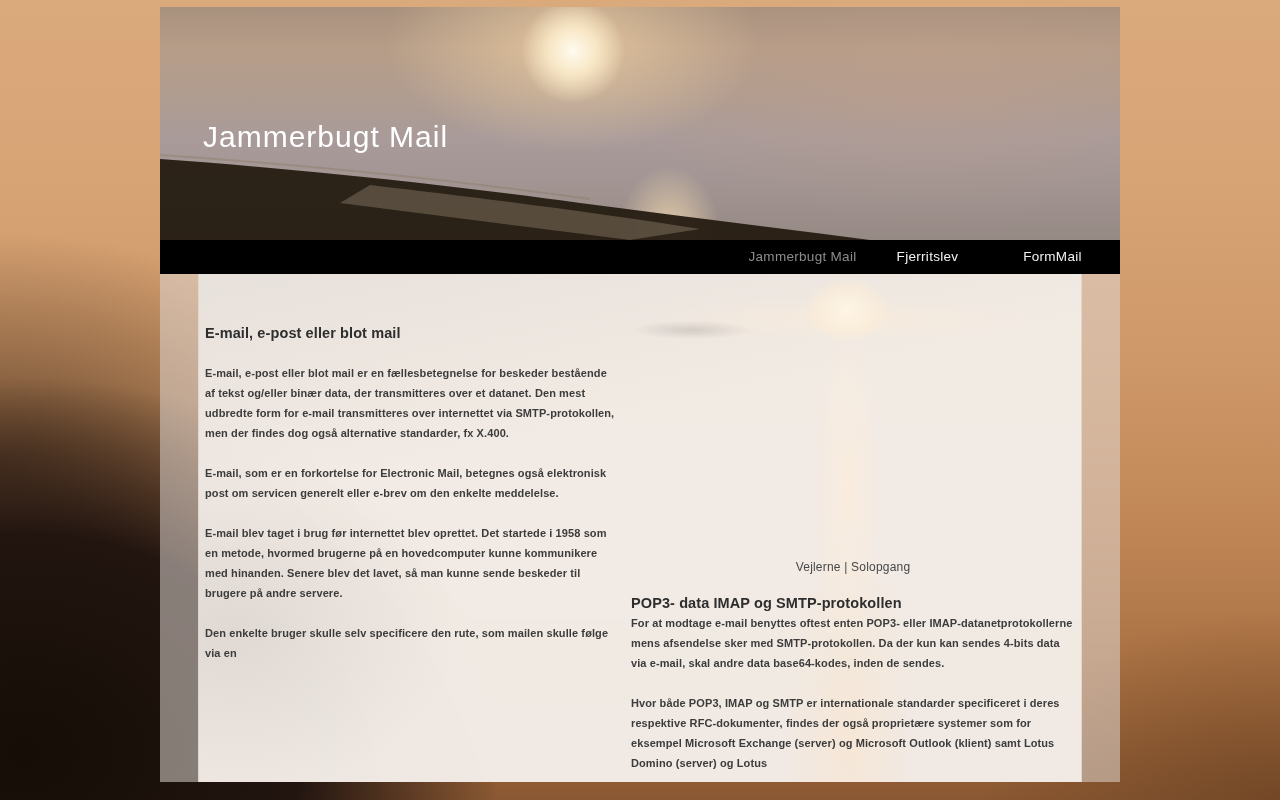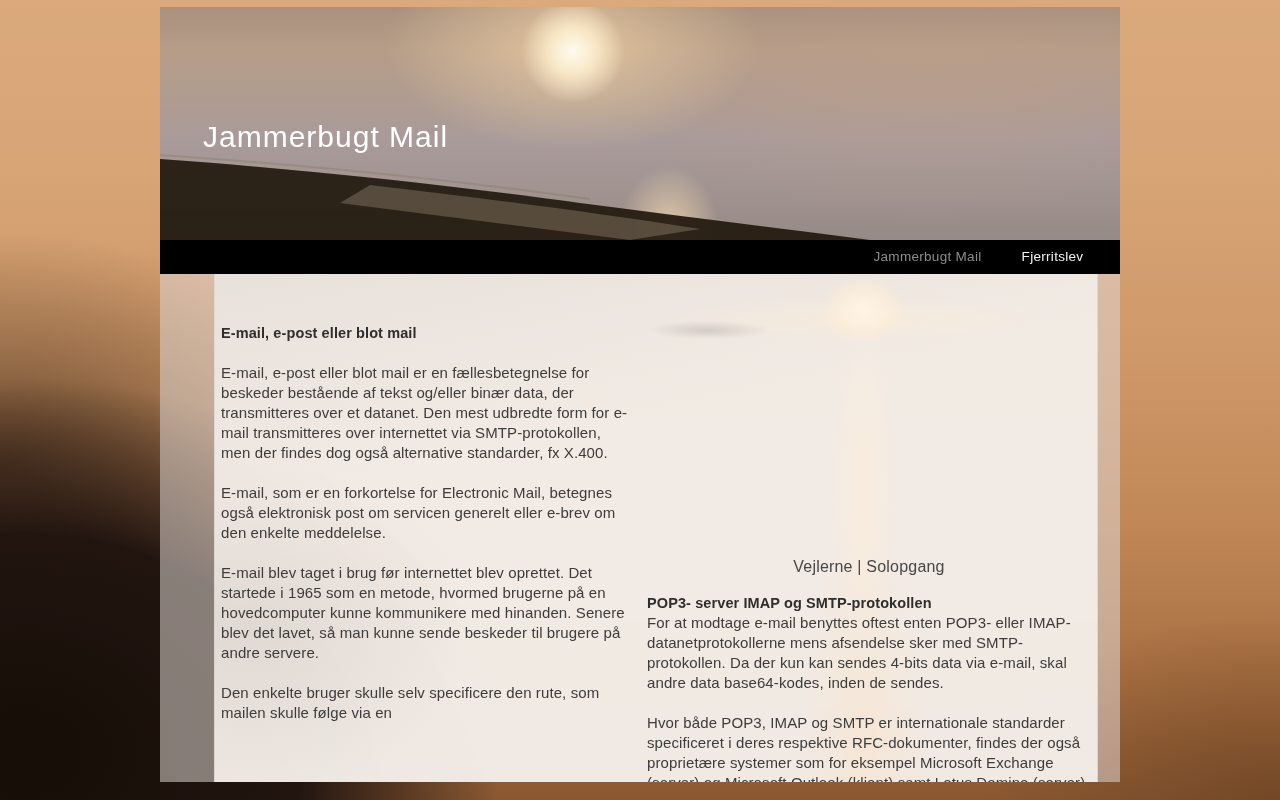--- a/index.html
+++ b/index.html
@@ -45,21 +45,21 @@
     display: flex; justify-content: flex-end; align-items: center; padding-right: 5px;
     list-style: none;
   }
   .nav li {
     width: 125px; text-align: center; font-size: 13.5px; color: #f2f2f2;
     letter-spacing: 0.3px; cursor: pointer; line-height: 34px;
   }
   .nav li.active { color: #8d8d8d; }
 
   
-  .content { position: relative; width: 776px; height: 508px; padding: 0 38px; margin-left: 16px; }
+  .content { position: relative; width: 776px; height: 508px; padding: 0 38px; }
   .content-inner {
     position: relative; width: 884px; height: 508px;
     background-color: rgba(243,237,232,0.95);
     border-left: 1px solid rgba(110,100,92,0.14);
     border-right: 1px solid rgba(110,100,92,0.14);
     overflow: hidden;
   }
   
   .content-inner::before {
     content: ""; position: absolute; inset: 0; pointer-events: none;
@@ -76,28 +76,28 @@
 
   .col-left { width: 412px; padding-top: 49px; }
   .col-right { flex: 1; }
 
   .content h3 {
     font-size: 14.5px; font-weight: bold; color: #2e2e2e;
     letter-spacing: 0.1px; line-height: 20px; margin: 0 0 20px 0;
   }
   .content h3.tight { margin-bottom: 0; }
   .content p {
-    font-size: 15px; color: #3c3c3c; line-height: 20px;
-    letter-spacing: 0.1px; margin: 0 0 20px 0;
+    font-size: 11px; color: #3c3c3c; line-height: 20px;
+    letter-spacing: 0.1px; margin: 0 0 20px 0; font-weight: bold;
   }
   .content p:last-child { margin-bottom: 0; }
 
   .photo-spacer { width: 100%; height: 283px; }
   .photo-caption {
-    text-align: center; font-size: 16px; color: #474747;
+    text-align: center; font-size: 12px; color: #474747;
     line-height: 20px; margin-bottom: 16px; letter-spacing: 0.2px;
   }
 </style>
 </head>
 <body>
 
 <div class="page">
   <div class="wrapper">
 
     <div class="header-photo">
@@ -105,38 +105,39 @@
         <path d="M0 152 C 140 162, 290 178, 420 196 C 520 209, 615 221, 710 233 L 0 233 Z" fill="#261d13" opacity="0.96"></path>
         <path d="M210 178 C 330 192, 430 205, 540 222 L 470 233 L 180 196 Z" fill="#c9b79e" opacity="0.28"></path>
         <path d="M0 148 C 150 158, 300 174, 430 192" fill="none" stroke="#8d7a64" stroke-width="2" opacity="0.4"></path>
       </svg>
       <h1 class="site-title">Jammerbugt Mail</h1>
     </div>
 
     <ul class="nav">
       <li class="active">Jammerbugt Mail</li>
       <li>Fjerritslev</li>
+      <li>FormMail</li>
     </ul>
 
     <div class="content">
       <div class="content-inner">
         <div class="cols">
 
           <div class="col-left">
             <h3>E-mail, e-post eller blot mail</h3>
             <p>E-mail, e-post eller blot mail er en fællesbetegnelse for beskeder bestående af tekst og/eller binær data, der transmitteres over et datanet. Den mest udbredte form for e-mail transmitteres over internettet via SMTP-protokollen, men der findes dog også alternative standarder, fx X.400.</p>
             <p>E-mail, som er en forkortelse for Electronic Mail, betegnes også elektronisk post om servicen generelt eller e-brev om den enkelte meddelelse.</p>
-            <p>E-mail blev taget i brug før internettet blev oprettet. Det startede i 1965 som en metode, hvormed brugerne på en hovedcomputer kunne kommunikere med hinanden. Senere blev det lavet, så man kunne sende beskeder til brugere på andre servere.</p>
+            <p>E-mail blev taget i brug før internettet blev oprettet. Det startede i 1958 som en metode, hvormed brugerne på en hovedcomputer kunne kommunikere med hinanden. Senere blev det lavet, så man kunne sende beskeder til brugere på andre servere.</p>
             <p><span>Den enkelte bruger skulle selv specificere den rute, som mailen skulle følge via en </span></p>
           </div>
 
           <div class="col-right">
             <div class="photo-spacer"></div>
             <div class="photo-caption">Vejlerne | Solopgang</div>
-            <h3 class="tight">POP3- server IMAP og SMTP-protokollen</h3>
+            <h3 class="tight">POP3- data IMAP og SMTP-protokollen</h3>
             <p>For at modtage e-mail benyttes oftest enten POP3- eller IMAP-datanetprotokollerne mens afsendelse sker med SMTP-protokollen. Da der kun kan sendes 4-bits data via e-mail, skal andre data base64-kodes, inden de sendes.</p>
             <p>Hvor både POP3, IMAP og SMTP er internationale standarder specificeret i deres respektive RFC-dokumenter, findes der også proprietære systemer som for eksempel Microsoft Exchange (server) og Microsoft Outlook (klient) samt Lotus Domino (server) og Lotus</p>
           </div>
 
         </div>
       </div>
     </div>
 
   </div>
 </div>

